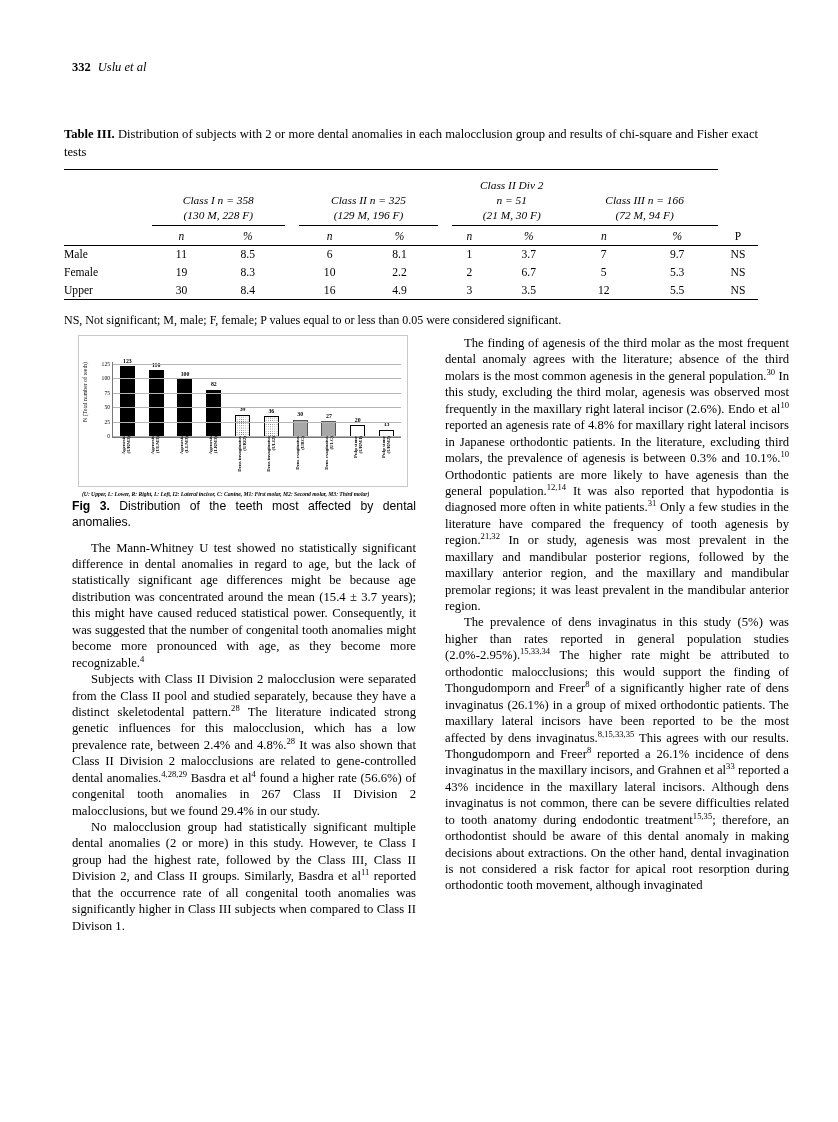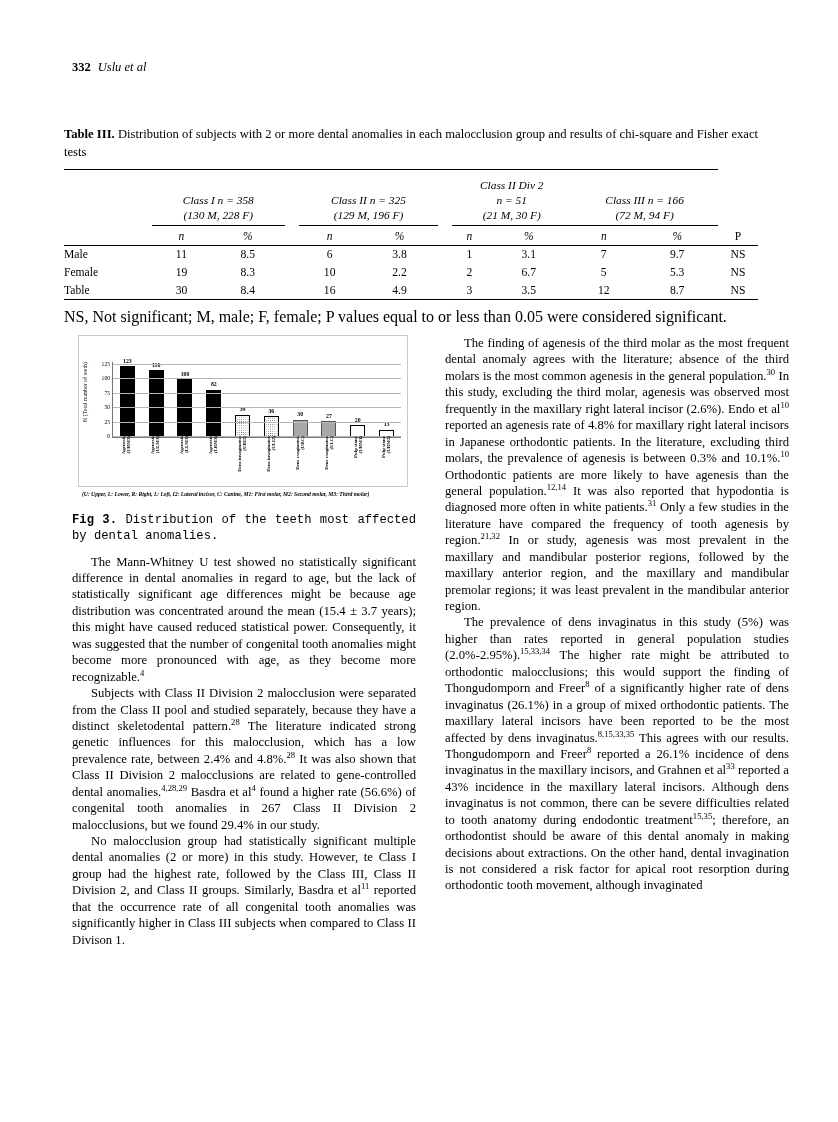--- a/index.html
+++ b/index.html
@@ -89,22 +89,22 @@
   }
   .nh.bold-p { font-style: normal; }
   .drow td {
     padding: 2.6px 0 2.2px 0 !important;
     font-size: 11.6px;
     text-align: center;
   }
   .drow td.lbl { text-align: left; }
   .spacer-col { width: 14px; }
   .tfoot {
-    font-size: 16px;
-    margin-top: 1px;
+    font-size: 12px;
+    margin-top: 7px;
     line-height: 1.35;
   }
 
   
   .col {
     position: absolute;
     width: 344px;
     font-size: 12.7px;
     line-height: 1.295;
     text-align: justify;
@@ -227,24 +227,23 @@
   }
   .xlab span b { display: block; font-weight: bold; }
   .fig-note {
     font-size: 5.7px;
     font-style: italic;
     font-weight: bold;
     margin: 4px 0 0 10px;
     letter-spacing: -0.05px;
   }
   .fig-caption {
-    font-family: Liberation Mono, monospace;
+    font-family: Liberation Sans, sans-serif;
     font-size: 12.2px;
     line-height: 1.32;
-    margin-top: 14px;
   }
   .fig-caption .figlabel { font-weight: bold; }
 </style>
 </head>
 <body>
 
 <div class="page">
 
   <div class="runhead">
     <div class="runhead-left">
@@ -303,54 +302,54 @@
         <td class="nh">%</td>
         <td class="nh bold-p">P</td>
       </tr>
 
       <tr class="drow">
         <td class="lbl">Male</td>
         <td>11</td>
         <td>8.5</td>
         <td></td>
         <td>6</td>
-        <td>3.8</td>
+        <td>8.1</td>
         <td></td>
         <td>1</td>
-        <td>3.1</td>
+        <td>3.7</td>
         <td>7</td>
         <td>9.7</td>
         <td>NS</td>
       </tr>
       <tr class="drow">
         <td class="lbl">Female</td>
         <td>19</td>
         <td>8.3</td>
         <td></td>
         <td>10</td>
         <td>2.2</td>
         <td></td>
         <td>2</td>
         <td>6.7</td>
         <td>5</td>
         <td>5.3</td>
         <td>NS</td>
       </tr>
       <tr class="drow">
-        <td class="lbl">Table</td>
+        <td class="lbl">Upper</td>
         <td>30</td>
         <td>8.4</td>
         <td></td>
         <td>16</td>
         <td>4.9</td>
         <td></td>
         <td>3</td>
         <td>3.5</td>
         <td>12</td>
-        <td>8.7</td>
+        <td>5.5</td>
         <td>NS</td>
       </tr>
       <tr class="rule-bot">
         <td colspan="12"></td>
       </tr>
     </tbody>
       </table>
 
     <div class="tfoot">NS, Not significant; M, male; F, female; P values equal to or less than 0.05 were considered significant.</div>
   </div>

